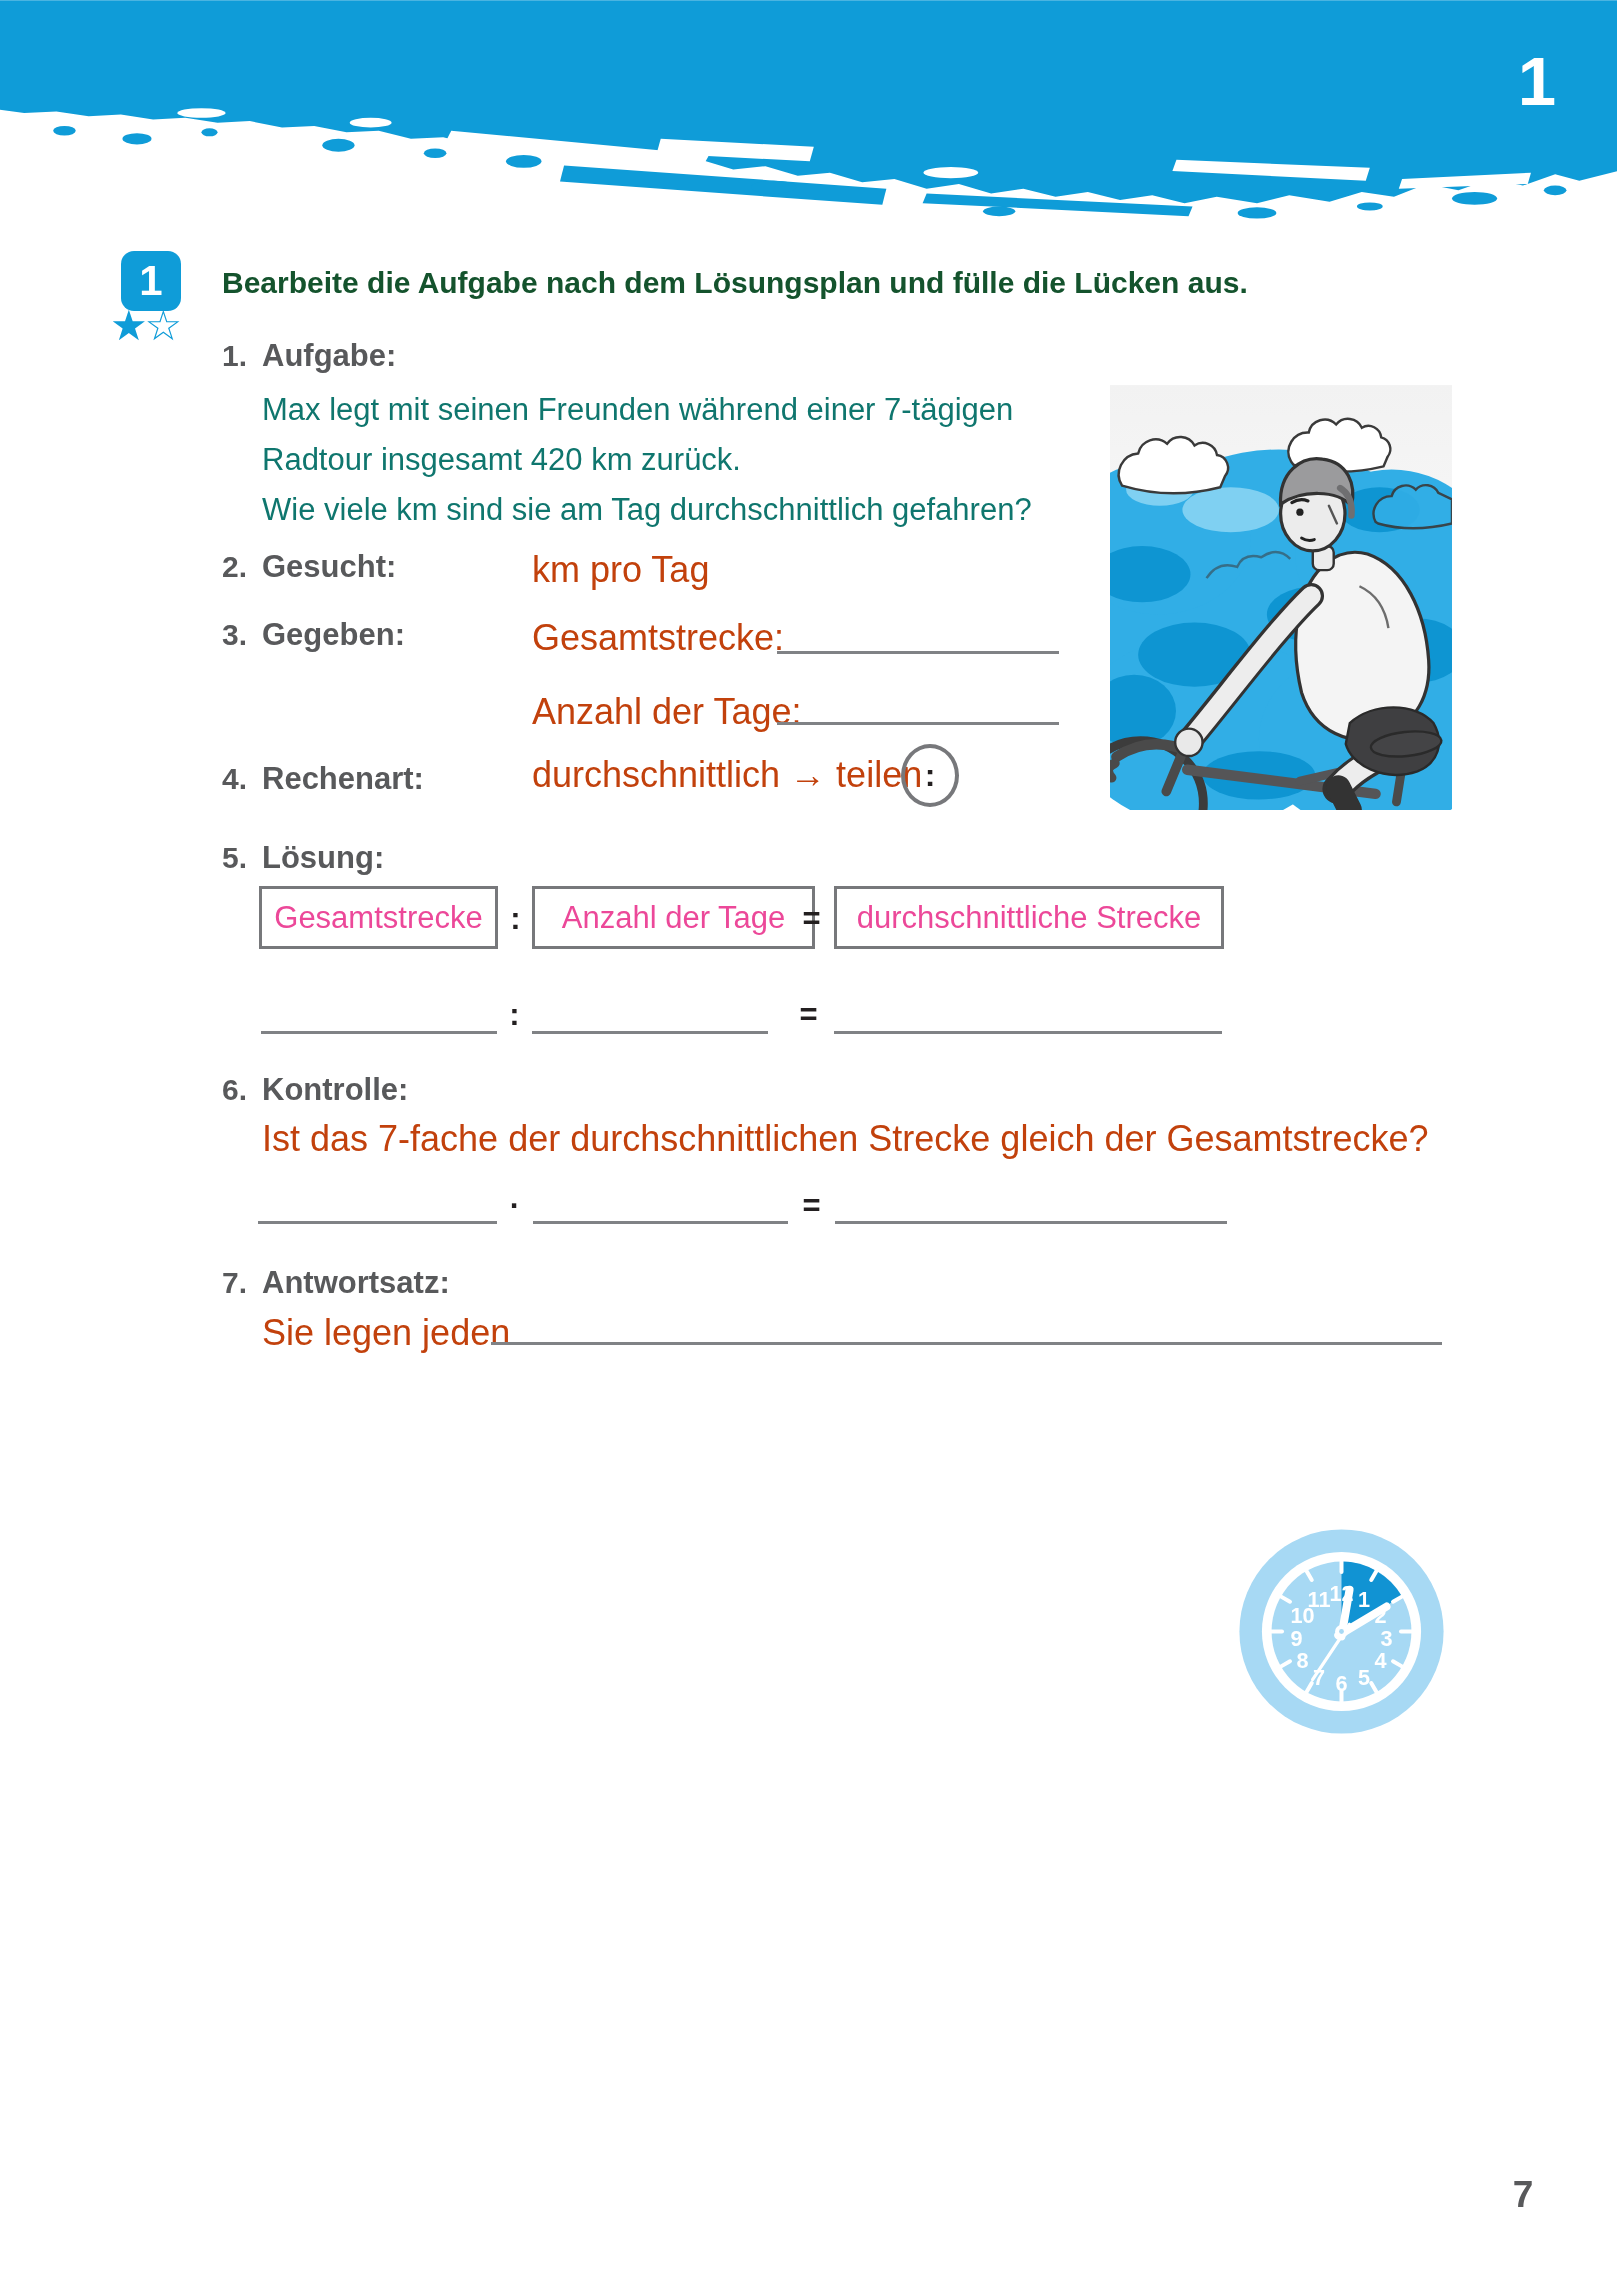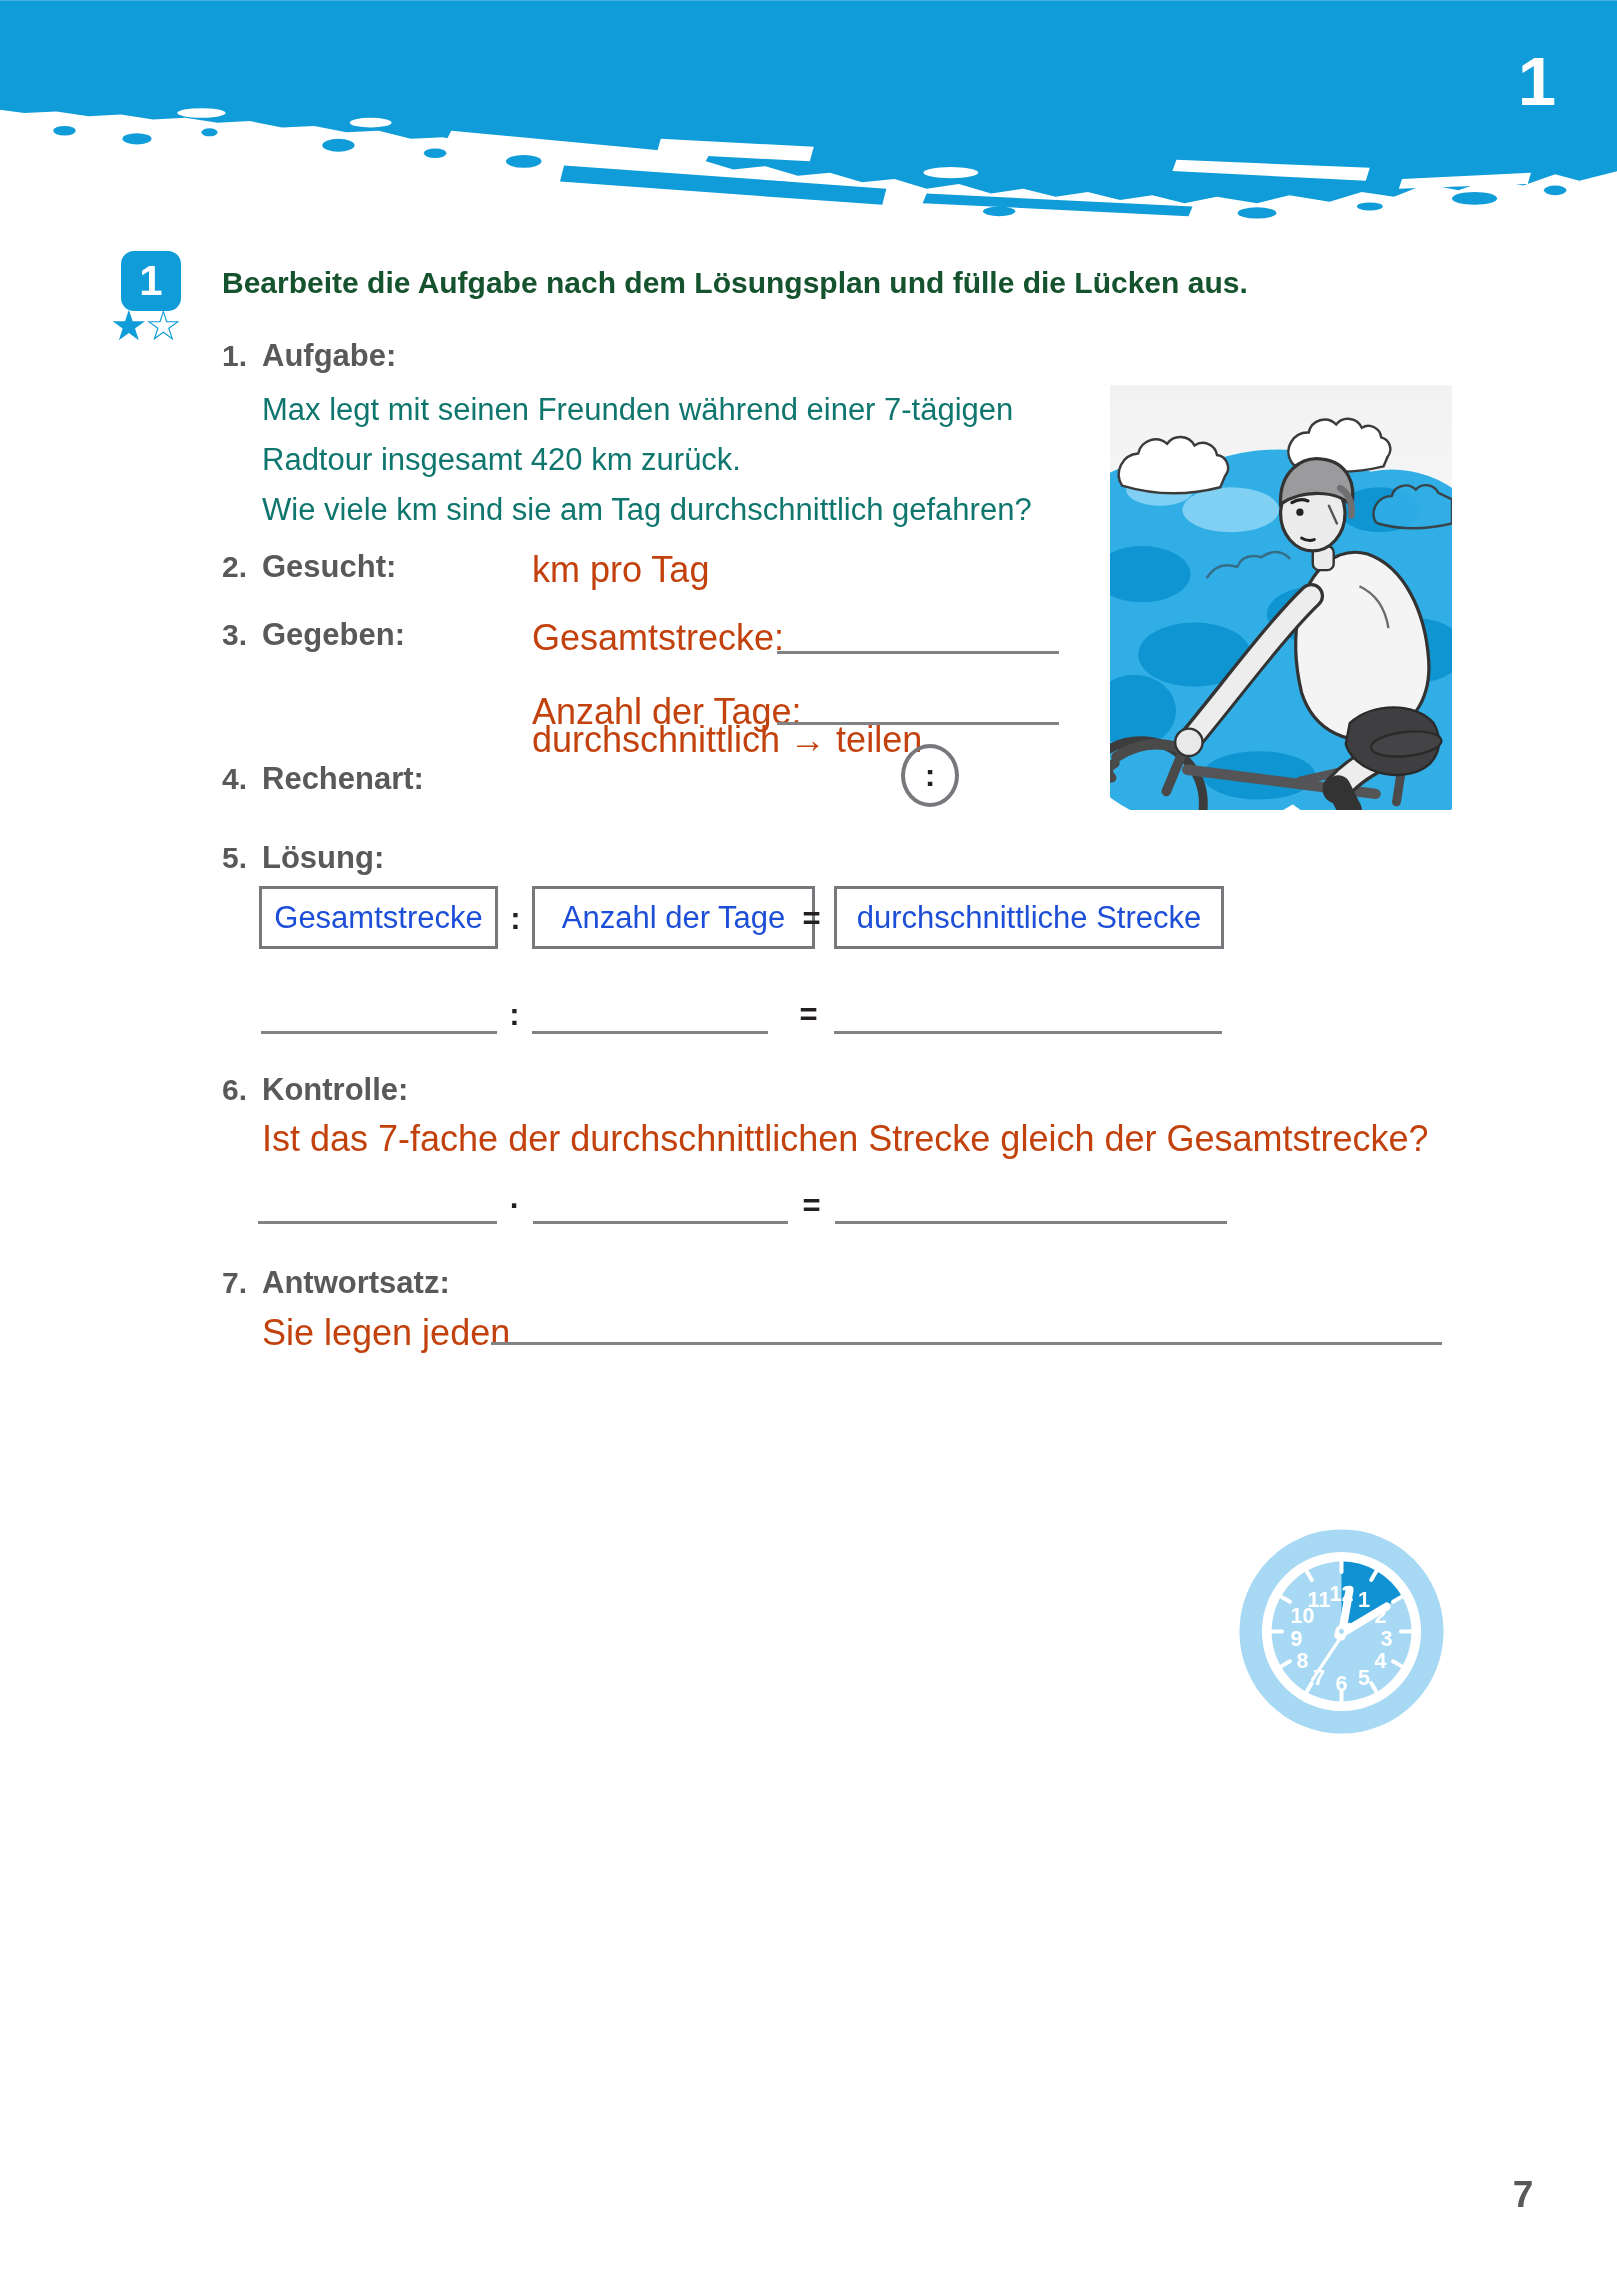--- a/index.html
+++ b/index.html
@@ -68,21 +68,21 @@
     width:58px; height:63px;
     border:4px solid #77787b; border-radius:50%;
     display:flex; align-items:center; justify-content:center;
     font-size:32px; font-weight:bold; color:#231f20;
     box-sizing:border-box;
   }
   .eq-box{
     position:absolute; top:886px; height:63px;
     border:3.2px solid #77787b; box-sizing:border-box;
     display:flex; align-items:center; justify-content:center;
-    font-size:31px; color:#1d4ed8; background:#ffffff;
+    font-size:31px; color:#ec4899; background:#ffffff;
     white-space:nowrap;
   }
   .eq-sep{
     position:absolute;
     font-size:31px; font-weight:bold; color:#231f20;
     text-align:center;
   }
   .pagenum{
     position:absolute; left:1495px; top:2174px; width:56px;
     font-size:37px; font-weight:bold; color:#58595b;
@@ -225,21 +225,21 @@
   </div>
   <div class="value bodytext" style="top:617px;">Gesamtstrecke:</div>
   <div class="blankline" style="left:777px;top:651px;width:282px;"></div>
 
   <div class="value bodytext" style="top:691px;">Anzahl der Tage:</div>
   <div class="blankline" style="left:777px;top:722px;width:282px;"></div>
 
   <div class="step-row" style="top:761px;">
     <span class="step-num">4.</span><span class="step-label">Rechenart:</span>
   </div>
-  <div class="value bodytext" style="top:719px;">durchschnittlich → teilen</div>
+  <div class="value bodytext" style="top:754px;">durchschnittlich → teilen</div>
   <div class="opcircle">
     <span>:</span>
   </div>
 
   <div class="step-row" style="top:840px;">
     <span class="step-num">5.</span><span class="step-label">Lösung:</span>
   </div>
   <div class="eq-box" style="left:259px;width:239px;">Gesamtstrecke</div>
   <div class="eq-sep" style="left:499px;top:901px;width:33px;">:</div>
   <div class="eq-box" style="left:532px;width:283px;">Anzahl der Tage</div>

